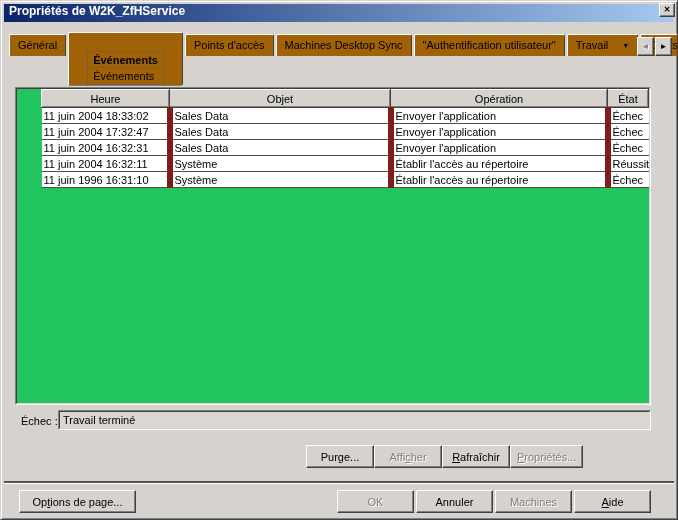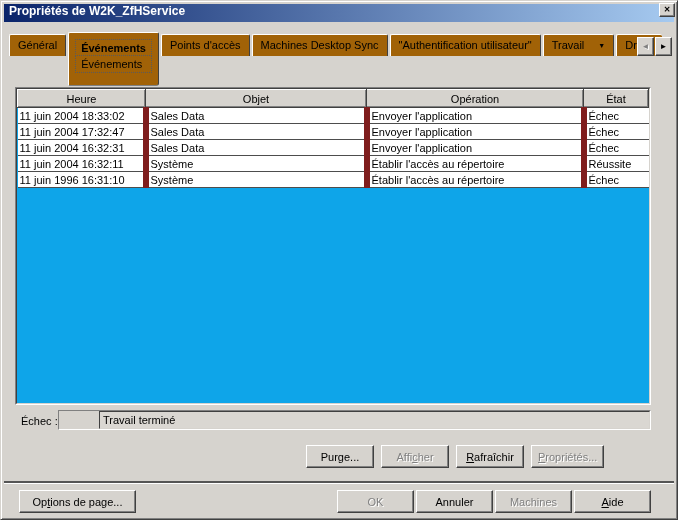--- a/index.html
+++ b/index.html
@@ -28,21 +28,21 @@
   
   .tabbar{position:absolute;left:8px;top:33px;height:22px;display:flex;align-items:flex-start;}
   .tab{
     flex:0 0 auto;height:22px;padding:4px 8px 0 8px;margin-right:2px;background:#a16207;
     border-left:1px solid #fff;border-top:1px solid #fff;border-right:1px solid #404040;
     border-radius:2px 2px 0 0;white-space:nowrap;cursor:default;
   }
   .tab.clipped{width:46px;overflow:hidden;border-right:none;padding-right:0;}
   .tab .dd-arrow{font-size:7px;margin-left:14px;vertical-align:1px;}
   .tab.active{
-    height:54px;margin-top:-2px;padding:4px;z-index:2;position:relative;
+    height:54px;margin-top:-2px;padding:16px;z-index:2;position:relative;
     border-bottom:1px solid #808080;border-radius:2px 2px 3px 0;
   }
   .tab.active .tab-main{
     font-weight:bold;border:1px dotted #5a5a5a;margin:2px 2px 0 2px;padding:2px 5px 1px 5px;
   }
   .tab.active .tab-sub{
     font-weight:normal;border:1px dotted #5a5a5a;border-top:none;margin:0 2px 2px 2px;padding:2px 5px 2px 5px;
   }
   .tab-scrollers{position:absolute;right:5px;top:36px;display:flex;z-index:3;}
   .scroll-btn{
@@ -51,57 +51,57 @@
     box-shadow:inset -1px -1px 0 #808080;
     display:flex;align-items:center;justify-content:center;padding:0;font-size:8px;cursor:default;
   }
   .scroll-btn.disabled span{color:#808080;text-shadow:1px 1px 0 #fff;}
   
   .table-outer{
     position:absolute;left:14px;top:86px;width:636px;height:318px;
     border:1px solid;border-color:#808080 #ffffff #ffffff #808080;
   }
   .table-inner{
-    width:100%;height:100%;background:#0ea5e9;
-    border:1px solid;border-color:#404040 #d6d3ce #d6d3ce #404040;overflow:hidden;
+    width:100%;height:100%;background:#22c55e;
+    border:1px solid;border-color:#404040 #d6d3ce #d6d3ce #404040;overflow:hidden;padding-left:24px;
   }
   table.events{border-collapse:collapse;table-layout:fixed;width:100%;}
   table.events col.c0{width:128px;} table.events col.c1{width:221px;}
   table.events col.c2{width:217px;} table.events col.c3{width:auto;}
   table.events th{
     height:18px;font-weight:normal;font-size:11px;text-align:center;background:#d6d3ce;
     border-top:1px solid #fff;border-left:1px solid #fff;
     border-right:1px solid #404040;border-bottom:1px solid #404040;
     box-shadow:inset -1px -1px 0 #808080;padding:0 2px;white-space:nowrap;overflow:hidden;
   }
   table.events td{
     height:16px;font-size:11px;padding:0 2px;white-space:nowrap;overflow:hidden;
     border-right:6px solid #7f1d1d;border-bottom:1px solid #4d4d4d;background:#fff;
   }
   table.events td:last-child{border-right:none;}
   
   .status-label{position:absolute;left:20px;top:414px;}
   .status-field{
     position:absolute;left:57px;top:409px;width:593px;height:20px;
-    border:1px solid;border-color:#808080 #ffffff #ffffff #808080;padding-left:40px;
+    border:1px solid;border-color:#808080 #ffffff #ffffff #808080;
   }
   .status-field-inner{
     width:100%;height:100%;background:#dad7d2;
     border:1px solid;border-color:#404040 #d6d3ce #d6d3ce #404040;
     padding:1px 0 0 3px;line-height:15px;white-space:nowrap;overflow:hidden;
   }
   
   .win-btn{
     background:#d6d3ce;border:1px solid;border-color:#ffffff #404040 #404040 #ffffff;
     box-shadow:inset -1px -1px 0 #808080;
     font-family:"Liberation Sans","DejaVu Sans",sans-serif;font-size:11px;color:#000;
     height:23px;padding:0 6px;cursor:default;white-space:nowrap;
   }
   .win-btn.disabled{color:#808080;text-shadow:1px 1px 0 #fff;}
-  .action-row{position:absolute;left:305px;top:444px;display:flex;gap:7px;}
+  .action-row{position:absolute;left:305px;top:444px;display:flex;}
   .action-row .win-btn{min-width:68px;}
   .separator{position:absolute;left:3px;right:3px;top:480px;height:2px;background:#555;box-shadow:0 1px 0 #fff;}
   .page-options{position:absolute;left:18px;top:489px;width:117px;}
   .dialog-row{position:absolute;left:336px;top:489px;display:flex;gap:2px;justify-content:flex-end;}
   .dialog-row .win-btn{width:77px;}
   u{text-decoration:underline;}
 </style>
 </head>
 <body>
 

